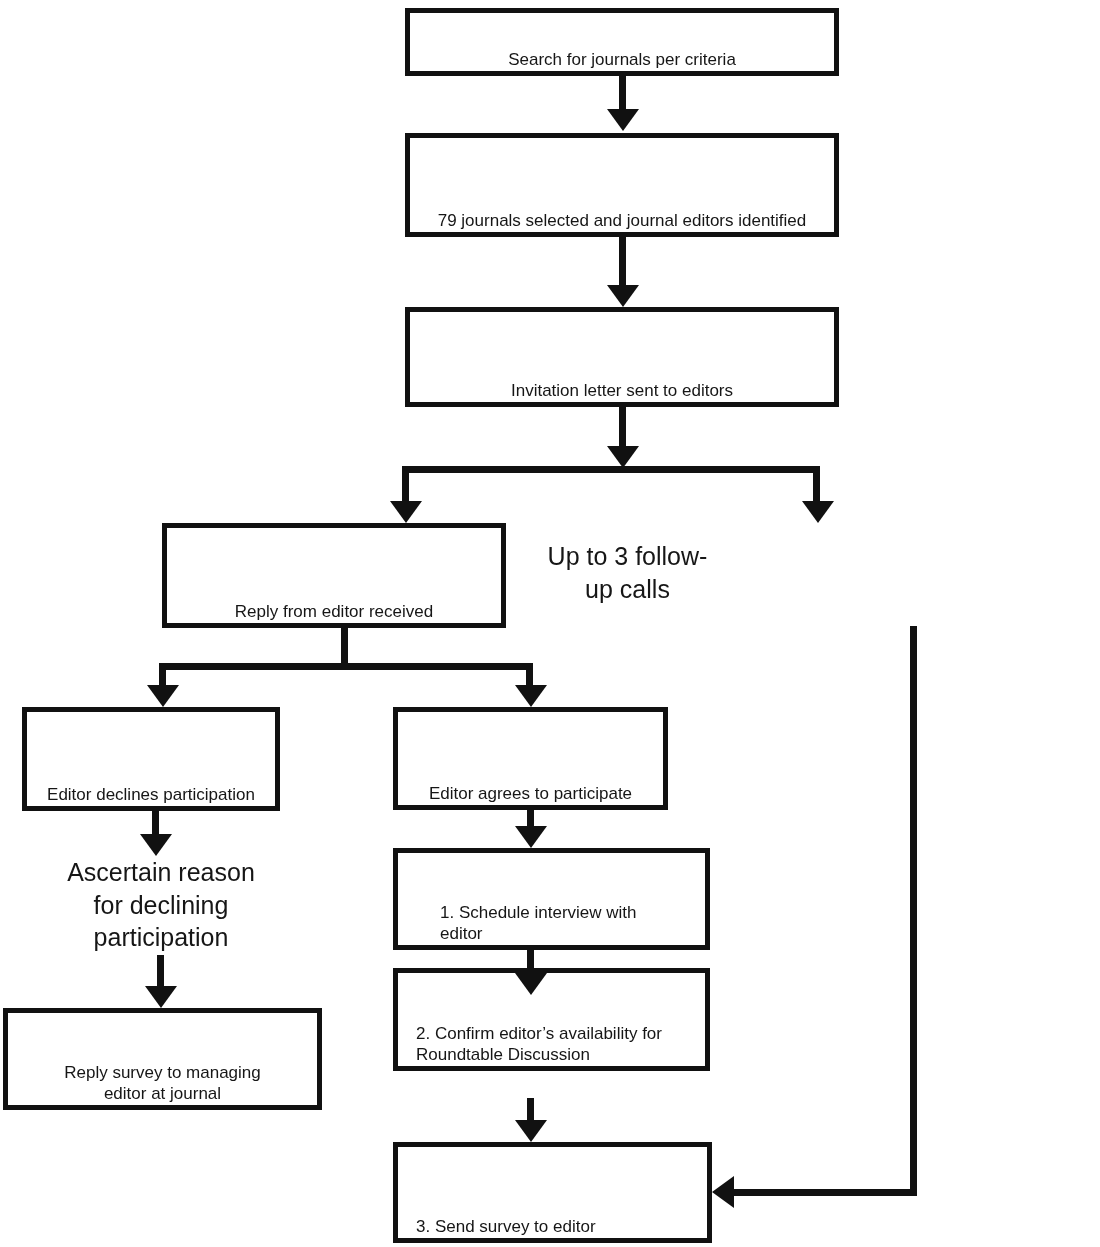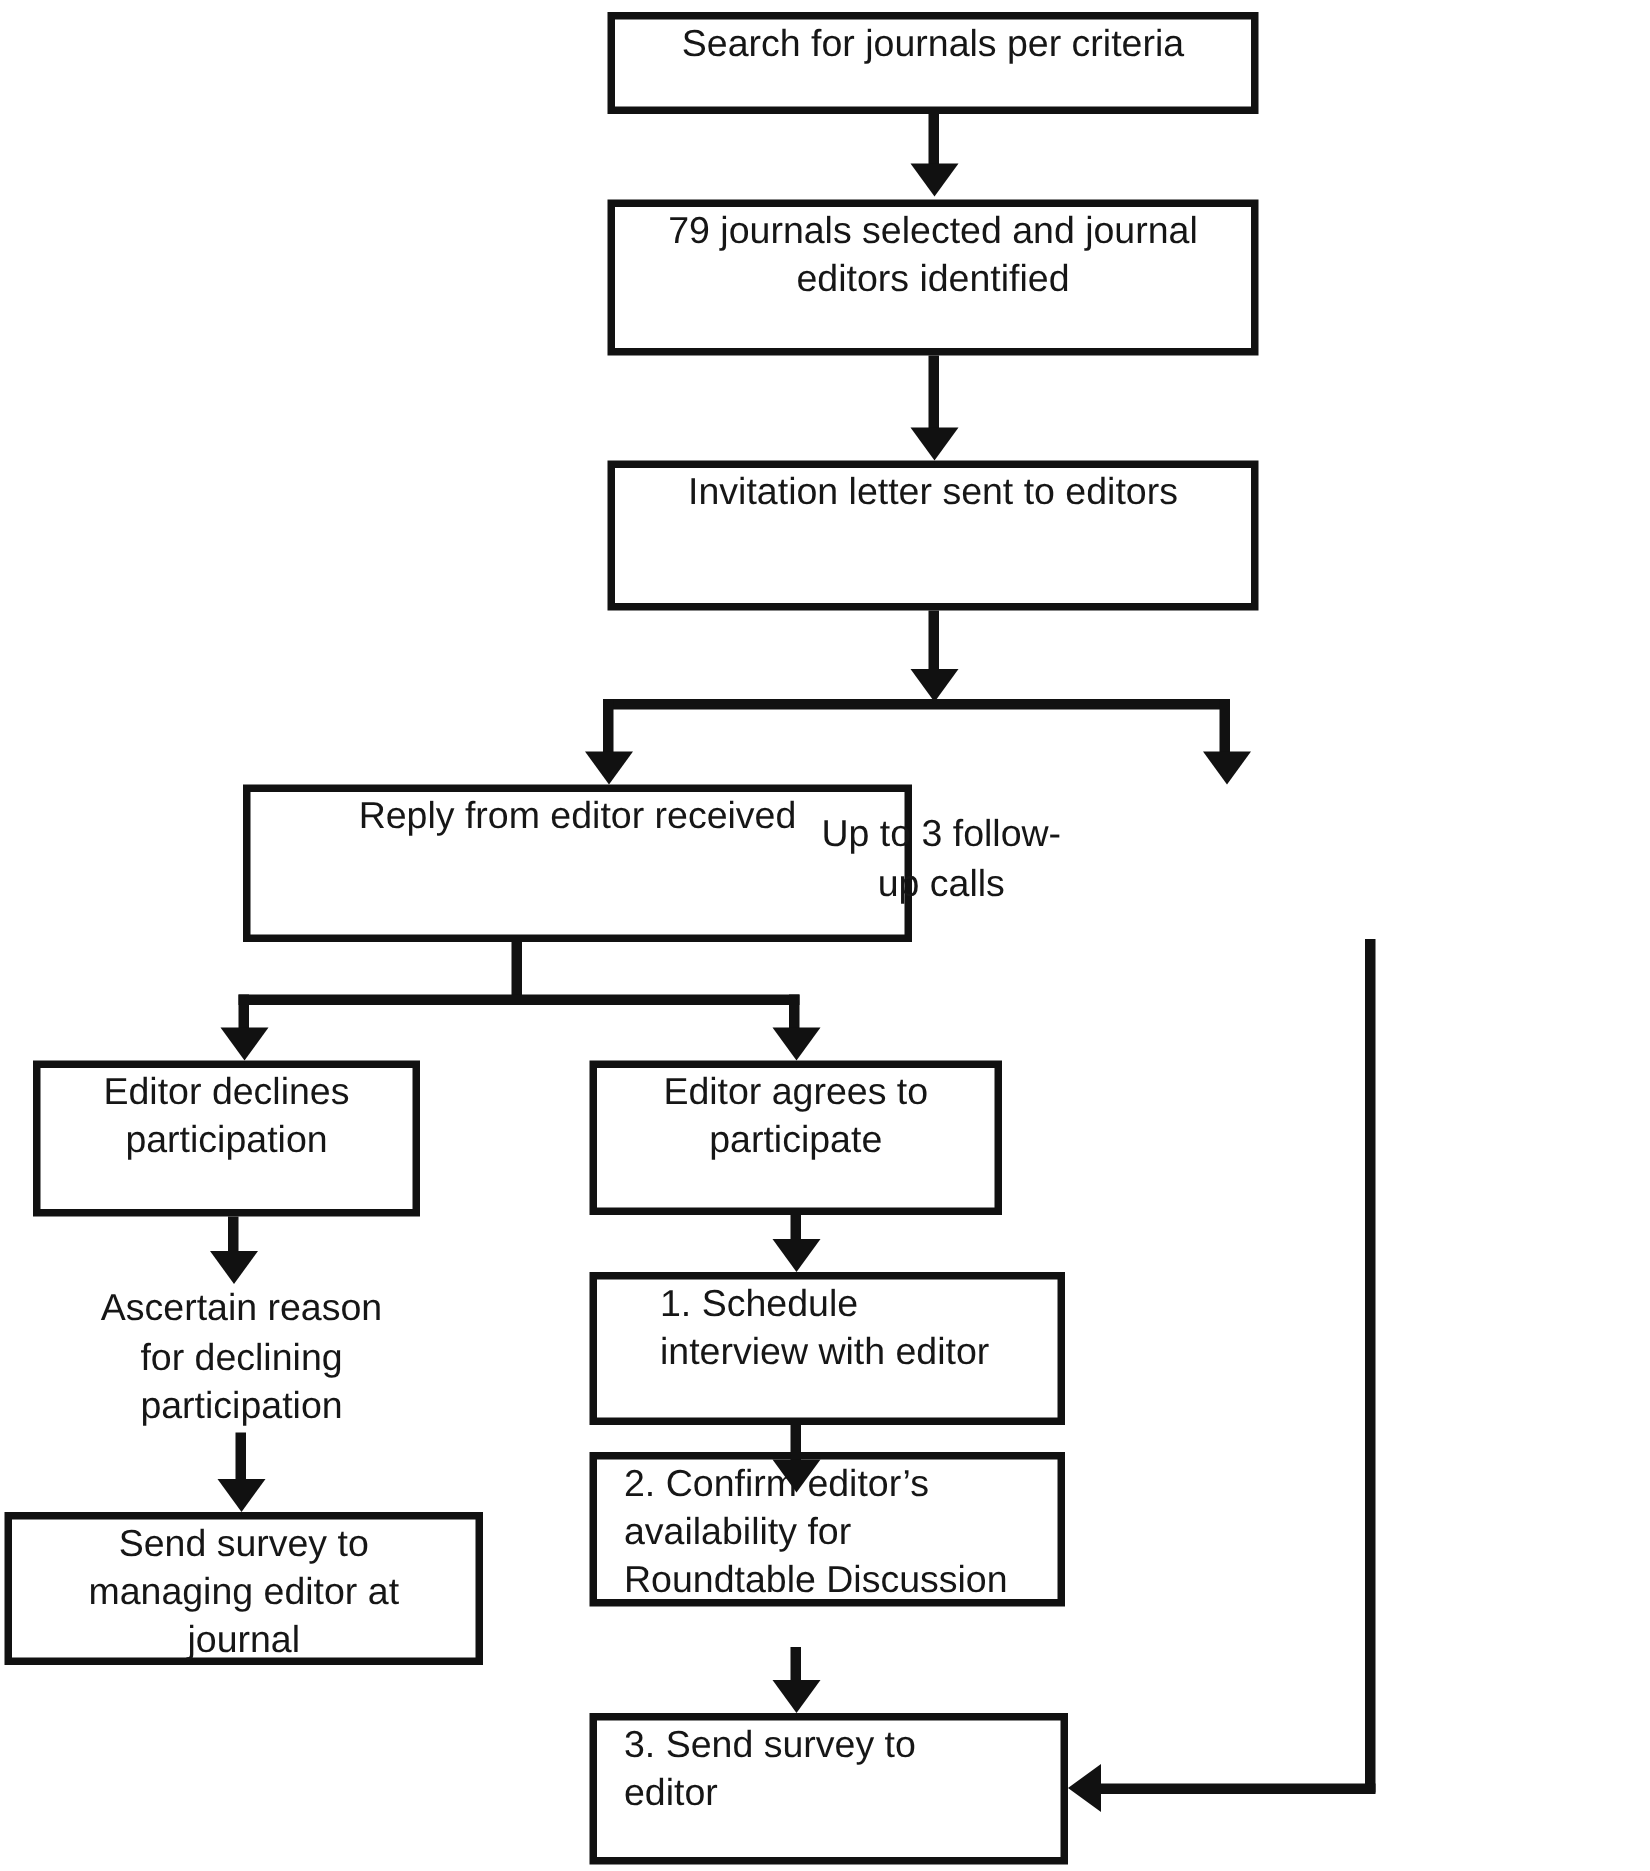--- a/index.html
+++ b/index.html
@@ -10,24 +10,24 @@
     font-family:"Liberation Sans", sans-serif;
     color:#161616;
     overflow:hidden;
   }
   .box{
     position:absolute;
     box-sizing:border-box;
     border:5px solid #111111;
     background:#ffffff;
     display:flex;
-    align-items:flex-start;
+    align-items:flex-end;
     justify-content:center;
     text-align:center;
-    font-size:25px;
+    font-size:17px;
     line-height:1.28;
   }
   .box .t{display:block;width:100%;}
   .box.la{justify-content:flex-start;text-align:left;}
   .label{
     position:absolute;
     font-size:25px;
     line-height:1.3;
     text-align:center;
   }
@@ -55,21 +55,21 @@
   </div>
 
   <div class="box" style="left:405px;top:133px;width:434px;height:104px;">
     <span class="t" style="padding:0 8px;">79 journals selected and journal editors identified</span>
   </div>
 
   <div class="box" style="left:405px;top:307px;width:434px;height:100px;">
     <span class="t">Invitation letter sent to editors</span>
   </div>
 
-  <div class="box" style="left:162px;top:523px;width:446px;height:105px;">
+  <div class="box" style="left:162px;top:523px;width:344px;height:105px;">
     <span class="t">Reply from editor received</span>
   </div>
 
 
   <div class="box" style="left:22px;top:707px;width:258px;height:104px;">
     <span class="t">Editor declines participation</span>
   </div>
 
   <div class="box" style="left:393px;top:707px;width:275px;height:103px;">
     <span class="t" style="padding:0 5px;">Editor agrees to participate</span>
@@ -81,21 +81,21 @@
 
   <div class="box la" style="left:393px;top:968px;width:317px;height:103px;">
     <span class="t" style="padding:0 8px 0 18px;">2. Confirm editor’s availability for Roundtable Discussion</span>
   </div>
 
   <div class="box la" style="left:393px;top:1142px;width:319px;height:101px;">
     <span class="t" style="padding:0 80px 0 18px;">3. Send survey to editor</span>
   </div>
 
   <div class="box" style="left:3px;top:1008px;width:319px;height:102px;">
-    <span class="t" style="padding:0 44px;">Send survey to managing editor at journal</span>
+    <span class="t" style="padding:0 44px;">Reply survey to managing editor at journal</span>
   </div>
 
   <div class="label" style="left:51px;top:856px;width:220px;">Ascertain reason for declining participation</div>
 
   <div class="label" style="left:540px;top:540px;width:175px;">Up to 3 follow-up calls</div>
 
   <div class="line" style="left:619px;top:76px;width:7px;height:38px;"></div>
   <div class="ah-down" style="left:607px;top:109px;"></div>
 
   <div class="line" style="left:619px;top:237px;width:7px;height:52px;"></div>

